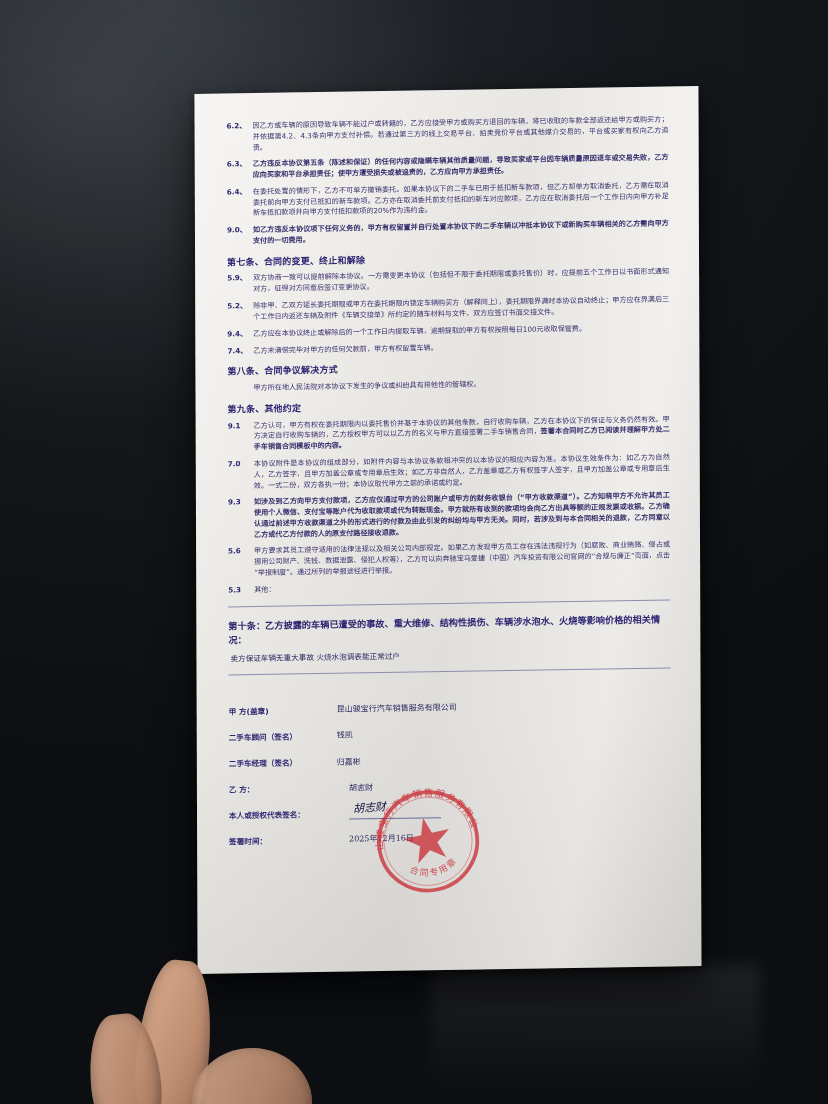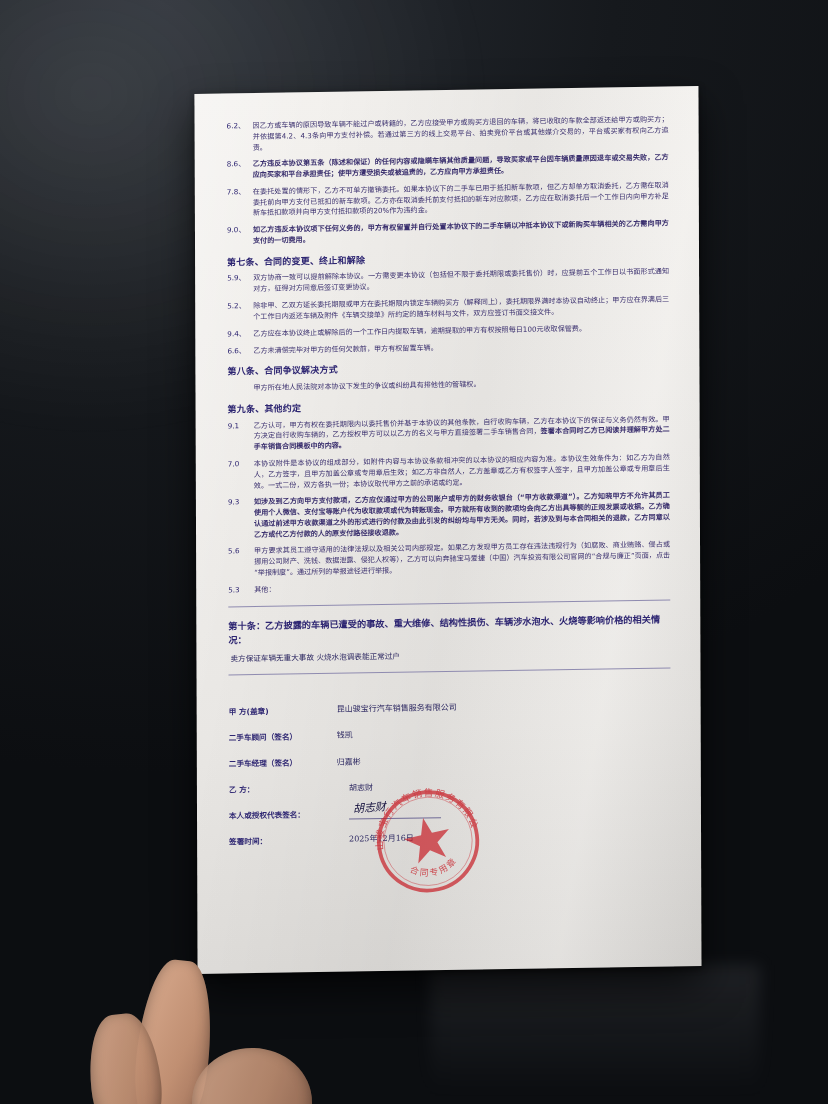--- a/index.html
+++ b/index.html
@@ -41,21 +41,21 @@
     box-sizing:border-box;
     color:#3a2f6e;
     font-size:7.1px;
     line-height:1.52;
   }
   
   .sec-head{
     font-weight:bold;font-size:9px;color:#2e2672;margin:9px 0 4px 0;letter-spacing:.2px;
   }
   .clause{display:flex;margin:0 0 6px 0;}
-  .clause .no{flex:0 0 26px;font-weight:normal;color:#2e2672;font-size:7.2px;}
+  .clause .no{flex:0 0 26px;font-weight:bold;color:#2e2672;font-size:7.2px;}
   .clause .tx{flex:1;text-align:justify;}
   .b{font-weight:bold;}
   .plain{margin:0 0 5px 26px;text-align:justify;}
   hr.rule{border:0;border-top:1px solid #8f8bb0;margin:10px 0 8px 0;}
   .handwrite{
     font-family:"DejaVu Serif","Liberation Serif",serif;
     color:#1f1b4d;
   }
   
   .s10-title{font-weight:bold;font-size:9.2px;color:#2e2672;margin-top:12px;}
@@ -102,25 +102,25 @@
 
 <div id="paper">
   <div id="content">
 
     <div>
       <div class="clause">
         <div class="no">6.2、</div>
         <div class="tx">因乙方或车辆的原因导致车辆不能过户或转籍的，乙方应接受甲方或购买方退回的车辆，将已收取的车款全部返还给甲方或购买方；并依据第4.2、4.3条向甲方支付补偿。若通过第三方的线上交易平台、拍卖竞价平台或其他媒介交易的，平台或买家有权向乙方追责。</div>
       </div>
       <div class="clause">
-        <div class="no b">8.6、</div>
+        <div class="no b">6.3、</div>
         <div class="tx b">乙方违反本协议第五条（陈述和保证）的任何内容或隐瞒车辆其他质量问题，导致买家或平台因车辆质量原因退车或交易失败，乙方应向买家和平台承担责任；使甲方遭受损失或被追责的，乙方应向甲方承担责任。</div>
       </div>
       <div class="clause">
-        <div class="no">7.8、</div>
+        <div class="no">6.4、</div>
         <div class="tx">在委托处置的情形下，乙方不可单方撤销委托。如果本协议下的二手车已用于抵扣新车款项，但乙方却单方取消委托，乙方需在取消委托前向甲方支付已抵扣的新车款项。乙方亦在取消委托前支付抵扣的新车对应款项，乙方应在取消委托后一个工作日内向甲方补足新车抵扣款项并向甲方支付抵扣款项的20%作为违约金。</div>
       </div>
       <div class="clause">
         <div class="no b">9.0、</div>
         <div class="tx b">如乙方违反本协议项下任何义务的，甲方有权留置并自行处置本协议下的二手车辆以冲抵本协议下或新购买车辆相关的乙方需向甲方支付的一切费用。</div>
       </div>
     </div>
 
     <div class="sec-head">第七条、合同的变更、终止和解除</div>
     <div>
@@ -130,21 +130,21 @@
       </div>
       <div class="clause">
         <div class="no">5.2、</div>
         <div class="tx">除非甲、乙双方延长委托期限或甲方在委托期限内锁定车辆购买方（解释同上），委托期限界满时本协议自动终止；甲方应在界满后三个工作日内返还车辆及附件《车辆交接单》所约定的随车材料与文件，双方应签订书面交接文件。</div>
       </div>
       <div class="clause">
         <div class="no">9.4、</div>
         <div class="tx">乙方应在本协议终止或解除后的一个工作日内提取车辆，逾期提取的甲方有权按照每日100元收取保管费。</div>
       </div>
       <div class="clause">
-        <div class="no">6.6、</div>
+        <div class="no">7.4、</div>
         <div class="tx">乙方未清偿完毕对甲方的任何欠款前，甲方有权留置车辆。</div>
       </div>
     </div>
 
     <div class="sec-head">第八条、合同争议解决方式</div>
     <div class="plain">甲方所在地人民法院对本协议下发生的争议或纠纷具有排他性的管辖权。</div>
 
     <div class="sec-head">第九条、其他约定</div>
     <div>
       <div class="clause">

